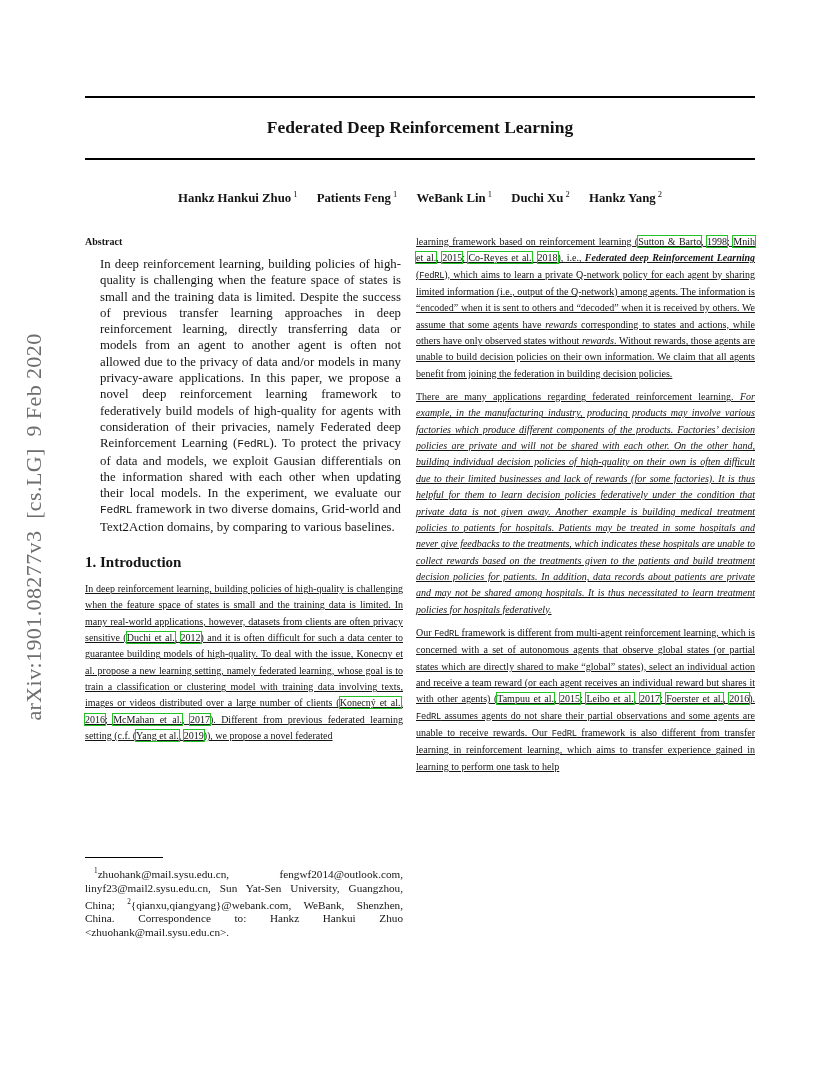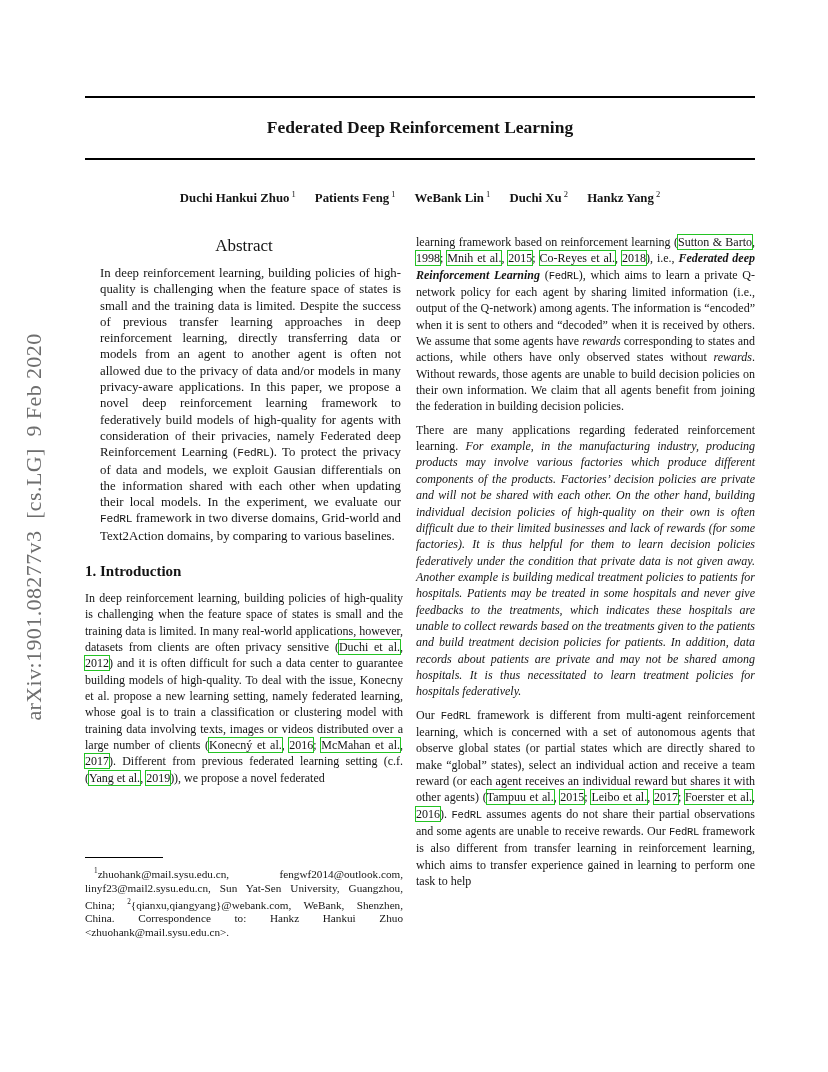--- a/index.html
+++ b/index.html
@@ -56,43 +56,43 @@
     font-weight: 700;
   }
   .author { margin: 0 8px; white-space: nowrap; }
   .author sup { font-size: 8.5px; font-weight: 400; margin-left: 2px; }
 
   .col { position: absolute; }
   .col-left { left: 85px; top: 236px; width: 318px; }
   .col-right { left: 416px; top: 234px; width: 339px; }
 
   .abstract-heading {
-    text-align: center;
-    font-size: 17px;
-    font-weight: 400;
+    font-size: 10px;
+    font-weight: 700;
     margin: 0 0 9px 0;
   }
   .abstract-body {
     margin: 0 2px 0 15px;
     font-size: 12.8px;
     line-height: 16.3px;
     text-align: justify;
   }
 
   .section-heading {
     font-size: 15px;
     font-weight: 700;
     margin: 19px 0 10px 0;
   }
 
   .body-par {
     margin: 0 0 7px 0;
-    font-size: 12px;
+    font-size: 10px;
     line-height: 16.35px;
     text-align: justify;
+    text-decoration: underline;
   }
 
   .footnote-block { position: absolute; left: 85px; top: 857px; width: 318px; }
   .footnote-rule { width: 78px; height: 1px; background: #000; margin: 0 0 7px 0; }
   .footnote {
     margin: 0;
     font-size: 11.2px;
     line-height: 13.9px;
     text-align: justify;
     text-indent: 9px;
@@ -113,21 +113,21 @@
 
   <div class="arxiv-watermark">arXiv:1901.08277v3  [cs.LG]  9 Feb 2020</div>
 
   <div class="rule rule-top"></div>
 
   <h1 class="title">Federated Deep Reinforcement Learning</h1>
 
   <div class="rule rule-bottom"></div>
 
   <div class="authors">
-    <span class="author"><span>Duchi Hankui Zhuo</span><sup>1</sup></span>
+    <span class="author"><span>Hankz Hankui Zhuo</span><sup>1</sup></span>
     <span class="author"><span>Patients Feng</span><sup>1</sup></span>
     <span class="author"><span>WeBank Lin</span><sup>1</sup></span>
     <span class="author"><span>Duchi Xu</span><sup>2</sup></span>
     <span class="author"><span>Hankz Yang</span><sup>2</sup></span>
   </div>
 
   <div class="col col-left">
     <div class="abstract-heading">Abstract</div>
     <p class="abstract-body"><span class="seg seg-n">In deep reinforcement learning, building policies of high-quality is challenging when the feature space of states is small and the training data is limited. Despite the success of previous transfer learning approaches in deep reinforcement learning, directly transferring data or models from an agent to another agent is often not allowed due to the privacy of data and/or models in many privacy-aware applications. In this paper, we propose a novel deep reinforcement learning framework to federatively build models of high-quality for agents with consideration of their privacies, namely Federated deep Reinforcement Learning (</span><span class="seg seg-m">FedRL</span><span class="seg seg-n">). To protect the privacy of data and models, we exploit Gausian differentials on the information shared with each other when updating their local models. In the experiment, we evaluate our </span><span class="seg seg-m">FedRL</span><span class="seg seg-n"> framework in two diverse domains, Grid-world and Text2Action domains, by comparing to various baselines.</span></p>
 

